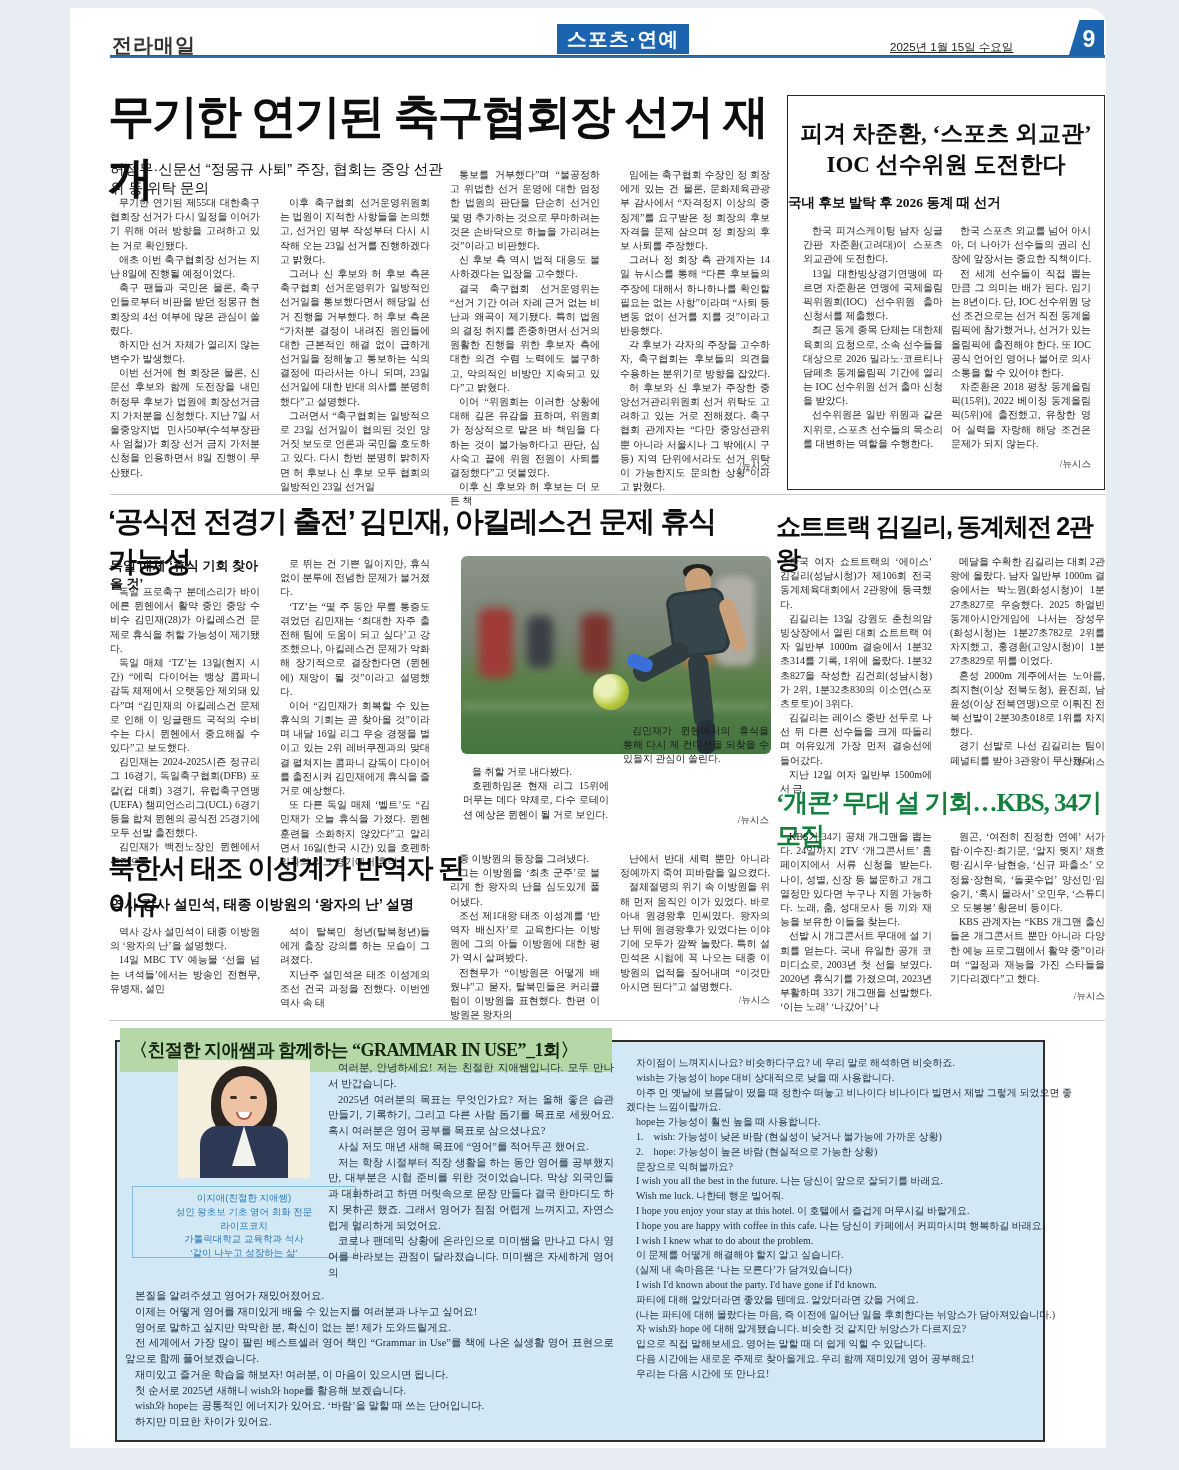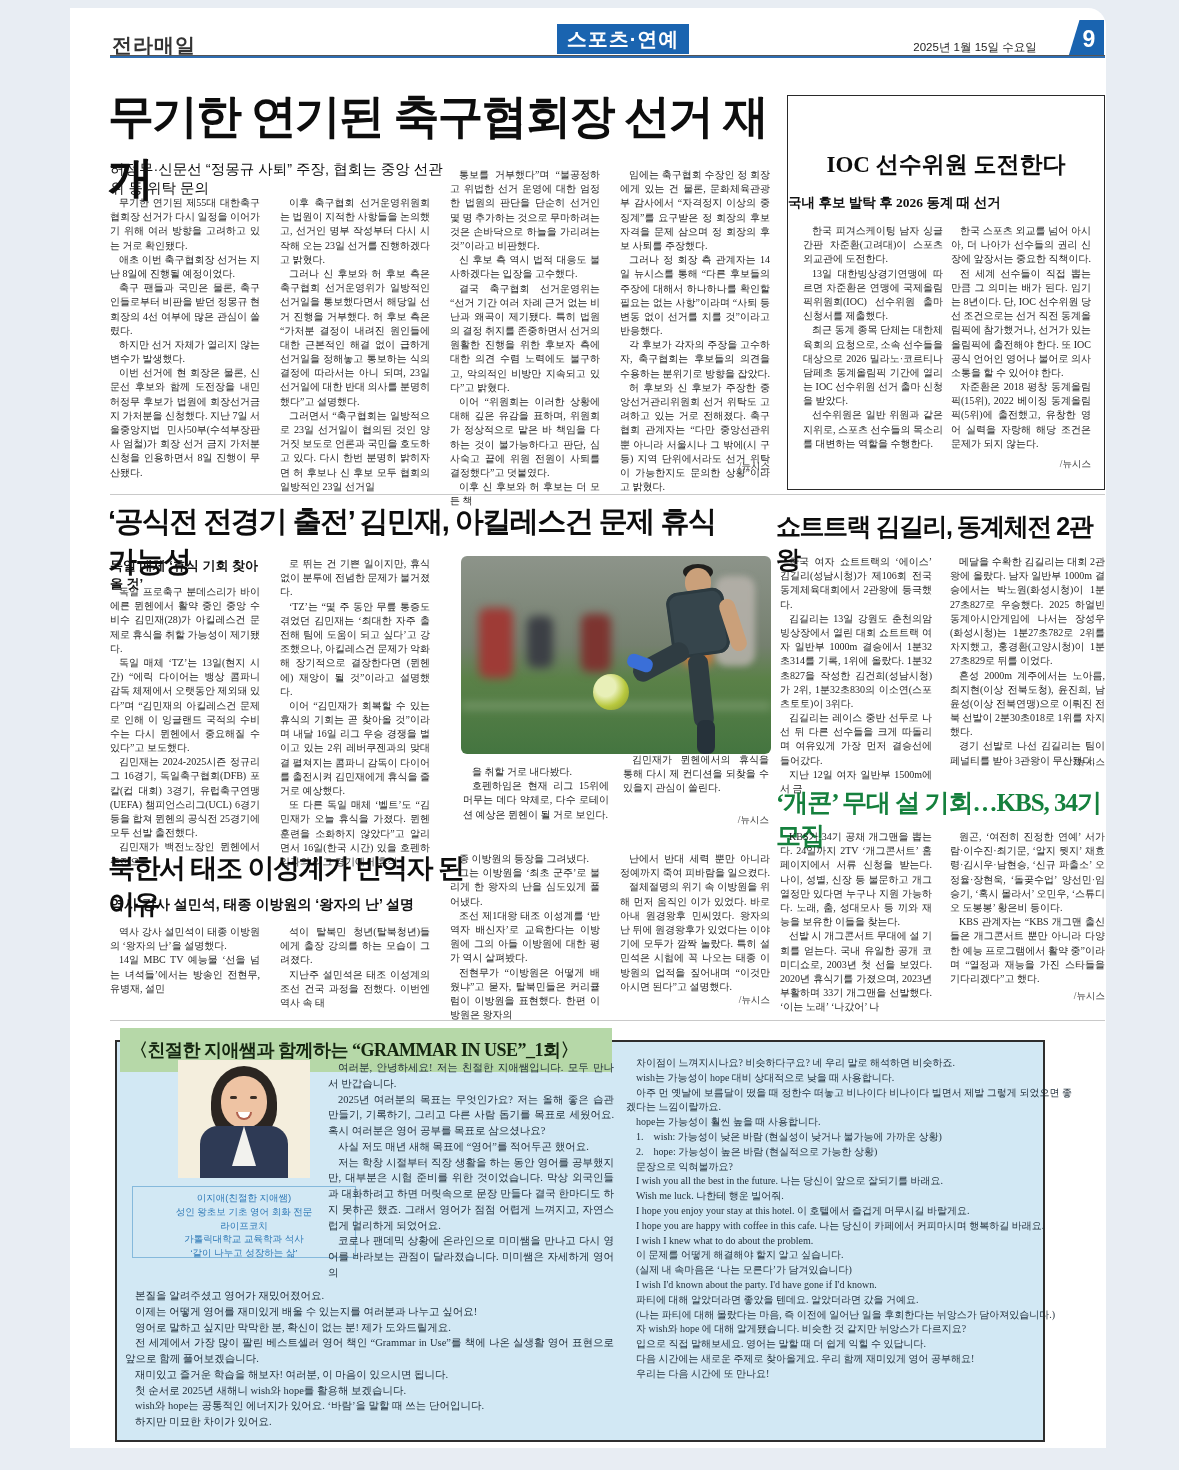--- a/index.html
+++ b/index.html
@@ -7,22 +7,22 @@
   .page { position:absolute; left:70px; top:8px; width:1036px; height:1440px; background:#ffffff;
           border-top-right-radius:18px; }
   .abs { position:absolute; }
 
   
   .masthead { left:42px; top:24px; font-size:20px; font-weight:bold; color:#333;
               font-family:"Liberation Sans", sans-serif; letter-spacing:1px; }
   .section-badge { left:487px; top:16px; width:132px; height:30px; background:#1a64b0; color:#fff;
                    font-family:"Liberation Sans", sans-serif; font-weight:bold; font-size:20px;
                    display:flex; align-items:center; justify-content:center; letter-spacing:1px; }
-  .page-date { left:820px; top:32px; width:170px; text-align:center; font-size:11.5px; color:#222;
-               font-family:"Liberation Sans", sans-serif; }
+  .page-date { left:820px; top:32px; width:170px; text-align:left; font-size:11.5px; color:#222;
+               font-family:"Liberation Sans", sans-serif;text-decoration:underline; }
   .page-flag { left:998px; top:12px; width:36px; height:38px; background:#1a64b0; color:#fff;
                clip-path:polygon(32% 0, 100% 0, 100% 100%, 0 100%);
                display:flex; align-items:center; justify-content:center;
                font-family:"Liberation Sans", sans-serif; font-size:23px; font-weight:bold; padding-left:6px; }
   .header-rule { left:40px; top:47px; width:995px; height:3px; border-top:1px solid #555; background:#2e6cb0; }
 
   
   .h-main { left:38px; top:78px; width:670px; font-size:46px; font-weight:900; color:#0d0d0d;
             font-family:"Liberation Sans", sans-serif; letter-spacing:-2px; }
   .h-sub1 { left:40px; top:152px; width:340px; font-size:14.5px; font-weight:normal; color:#111;
@@ -134,21 +134,21 @@
   <div class="abs col" style="left:550px; top:160px; width:150px; height:292px;">
       <p>임에는 축구협회 수장인 정 회장에게 있는 건 물론, 문화체육관광부 감사에서 “자격정지 이상의 중징계”를 요구받은 정 회장의 후보 자격을 문제 삼으며 정 회장의 후보 사퇴를 주장했다.</p>
       <p>그러나 정 회장 측 관계자는 14일 뉴시스를 통해 “다른 후보들의 주장에 대해서 하나하나를 확인할 필요는 없는 사항”이라며 “사퇴 등 변동 없이 선거를 치를 것”이라고 반응했다.</p>
       <p>각 후보가 각자의 주장을 고수하자, 축구협회는 후보들의 의견을 수용하는 분위기로 방향을 잡았다.</p>
       <p>허 후보와 신 후보가 주장한 중앙선거관리위원회 선거 위탁도 고려하고 있는 거로 전해졌다. 축구협회 관계자는 “다만 중앙선관위뿐 아니라 서울시나 그 밖에(시 구 등) 지역 단위에서라도 선거 위탁이 가능한지도 문의한 상황”이라고 밝혔다.</p>
     </div>
   <div class="abs byline" style="left:550px; top:452px; width:150px;">/뉴시스</div>
 
   <div class="abs box-art">
     <div class="box-title">
-      <br>
+      <span>피겨 차준환, ‘스포츠 외교관’</span><br>
       <span>IOC 선수위원 도전한다</span>
     </div>
     <div class="box-sub">국내 후보 발탁 후 2026 동계 때 선거</div>
     <div class="box-col col" style="left:15px;">
         <p>한국 피겨스케이팅 남자 싱글 간판 차준환(고려대)이 스포츠 외교관에 도전한다.</p>
         <p>13일 대한빙상경기연맹에 따르면 차준환은 연맹에 국제올림픽위원회(IOC) 선수위원 출마 신청서를 제출했다.</p>
         <p>최근 동계 종목 단체는 대한체육회의 요청으로, 소속 선수들을 대상으로 2026 밀라노·코르티나담페초 동계올림픽 기간에 열리는 IOC 선수위원 선거 출마 신청을 받았다.</p>
         <p>선수위원은 일반 위원과 같은 지위로, 스포츠 선수들의 목소리를 대변하는 역할을 수행한다.</p>
       </div>
     <div class="box-col col" style="left:163px;">
@@ -193,21 +193,21 @@
       <div class="pl-boot1"></div>
       <div class="pl-leg2"></div>
       <div class="pl-sock2"></div>
     </div>
   </div>
 
   <div class="abs col" style="left:393px; top:757px; width:146px; height:86px;">
       <p>을 취할 거로 내다봤다.</p>
       <p>호펜하임은 현재 리그 15위에 머무는 데다 약체로, 다수 로테이션 예상은 뮌헨이 될 거로 보인다.</p>
     </div>
-  <div class="abs col" style="left:553px; top:745px; width:146px; height:70px;">
+  <div class="abs col" style="left:553px; top:716px; width:146px; height:70px;">
       <p>김민재가 뮌헨에서의 휴식을 통해 다시 제 컨디션을 되찾을 수 있을지 관심이 쏠린다.</p>
     </div>
   <div class="abs byline" style="left:553px; top:806px; width:146px;">/뉴시스</div>
 
   <div class="abs h-short">쇼트트랙 김길리, 동계체전 2관왕</div>
   <div class="abs col" style="left:710px; top:547px; width:152px; height:222px;">
       <p>한국 여자 쇼트트랙의 ‘에이스’ 김길리(성남시청)가 제106회 전국동계체육대회에서 2관왕에 등극했다.</p>
       <p>김길리는 13일 강원도 춘천의암빙상장에서 열린 대회 쇼트트랙 여자 일반부 1000m 결승에서 1분32초314를 기록, 1위에 올랐다. 1분32초827을 작성한 김건희(성남시청)가 2위, 1분32초830의 이소연(스포츠토토)이 3위다.</p>
       <p>김길리는 레이스 중반 선두로 나선 뒤 다른 선수들을 크게 따돌리며 여유있게 가장 먼저 결승선에 들어갔다.</p>
       <p>지난 12일 여자 일반부 1500m에서 금</p>

